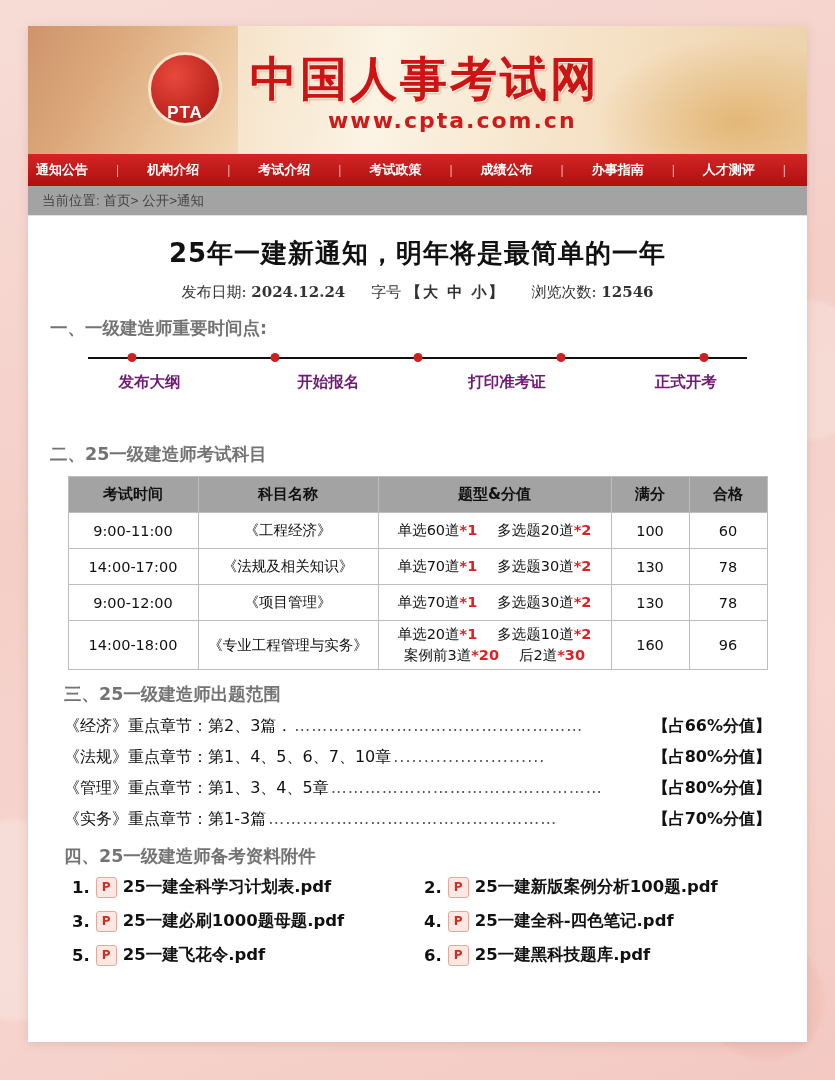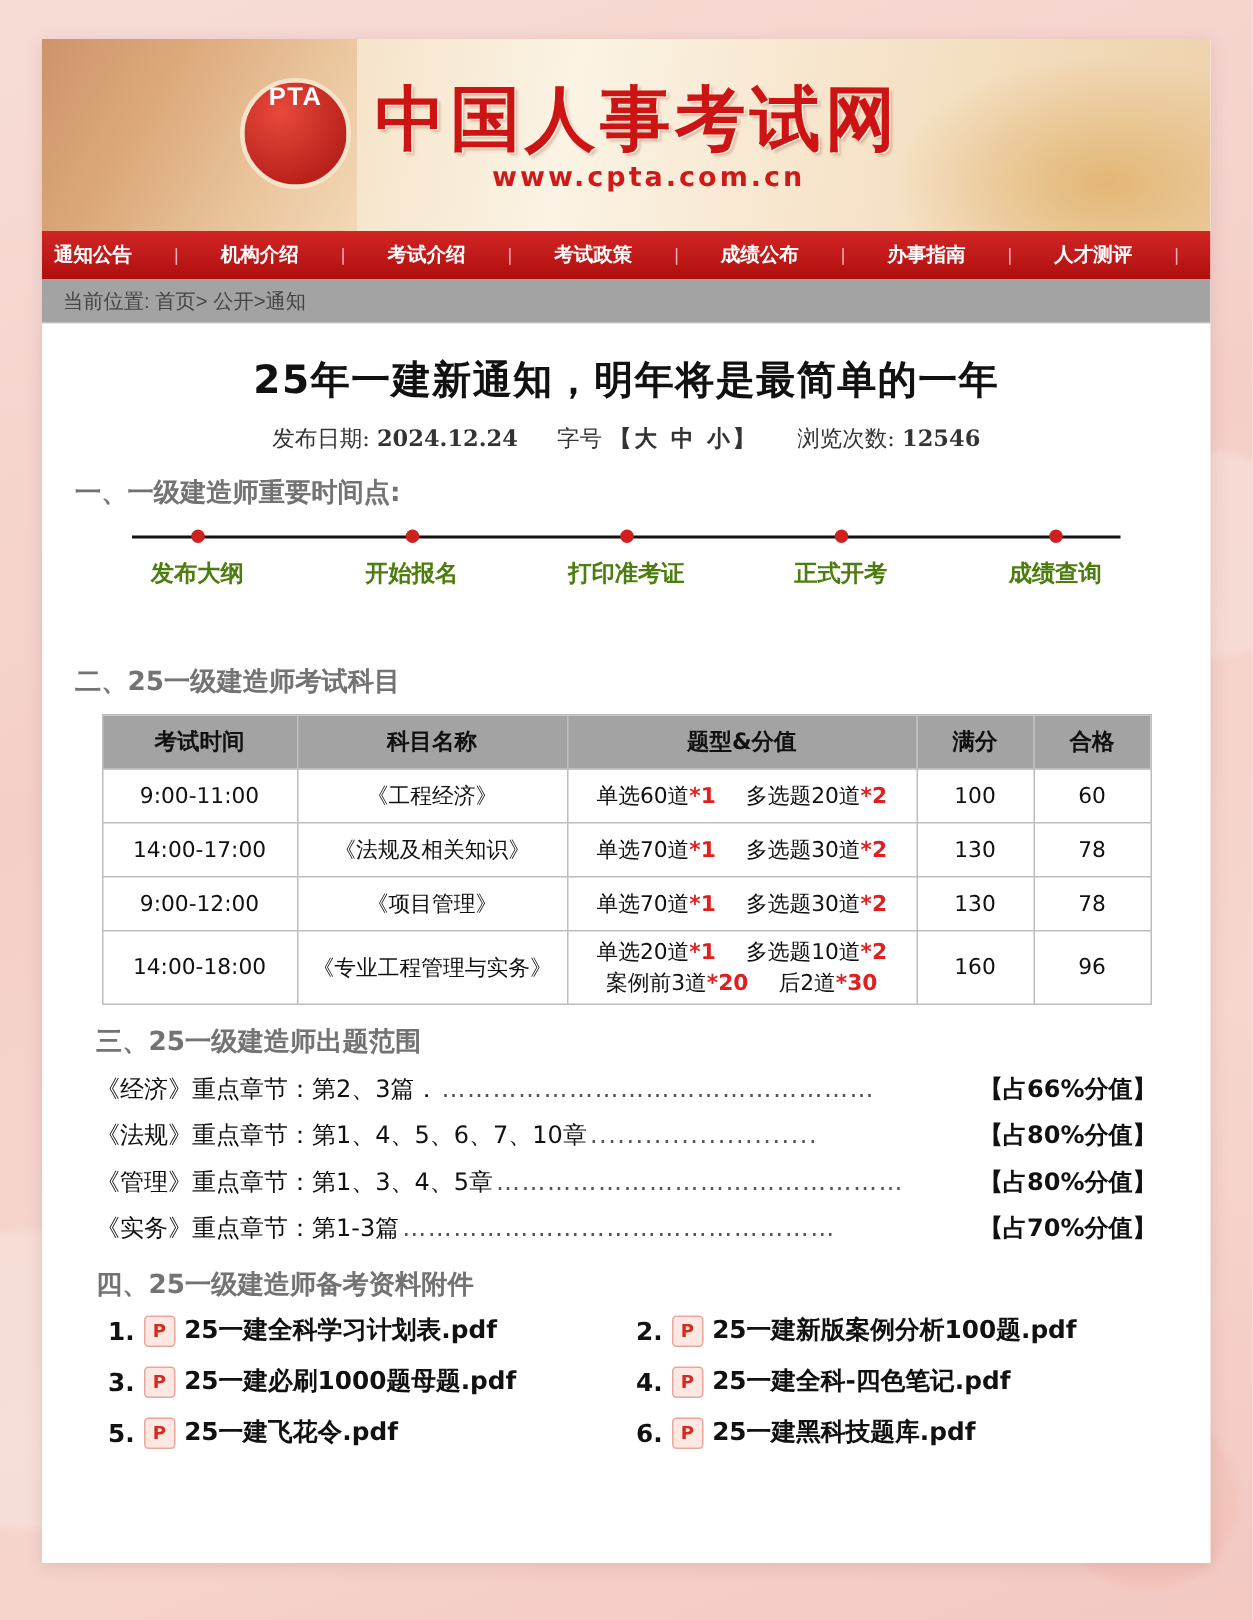--- a/index.html
+++ b/index.html
@@ -39,38 +39,38 @@
     position:absolute; left:0; top:0; width:210px; height:100%;
     background: linear-gradient(120deg,#c98a62 0%, #d9a172 35%, #e8c095 70%, #f1d6b2 100%);
     opacity:.85;
   }
   .banner-right-art {
     position:absolute; right:0; top:0; width:230px; height:100%;
     background: radial-gradient(ellipse at 70% 75%, #e2b36f 0%, rgba(240,214,178,0) 62%);
     opacity:.9;
   }
   .logo-circle {
-    position:absolute; left:132px; top:26px;
+    position:absolute; left:120px; top:26px;
     width:74px; height:74px; border-radius:50%;
     background: radial-gradient(circle at 35% 30%, #e8493c, #b8201a 75%);
     border:3px solid #f3e3c9;
-    display:flex; align-items:flex-start; justify-content:center;
+    display:flex; align-items:flex-end; justify-content:center;
     color:#fff; font-weight:bold; font-size:17px; letter-spacing:1px;
   }
   .banner-title {
     position:absolute; left:222px; top:22px;
     font-family:"DejaVu Sans","Liberation Sans",sans-serif;
     font-size:47px; font-weight:bold; color:#cc1414;
     letter-spacing:3px;
     text-shadow: 1px 1px 0 #fff3df, 2px 2px 2px rgba(120,30,20,.25);
   }
   .banner-url {
     position:absolute; left:300px; top:82px;
     font-family:"DejaVu Sans","Liberation Sans",sans-serif;
-    font-size:18px; font-weight:bold; color:#d01a1a; letter-spacing:2px;
+    font-size:22px; font-weight:bold; color:#d01a1a; letter-spacing:2px;
   }
 
   
   .navbar {
     height: 32px;
     background: linear-gradient(#d22525,#b00f0f);
     display:flex; align-items:center; justify-content:center;
     gap:15px;
   }
   .navbar a {
@@ -117,21 +117,21 @@
   .tl-col { flex:1; text-align:center; }
   .tl-top { font-size:15.5px; color:#111; font-weight:bold; font-family:"DejaVu Sans",sans-serif;}
   .tl-dotrow { position:relative; height:16px; margin-top:4px; }
   .tl-line {
     position:absolute; left:28px; right:28px; top:7px; height:2px; background:#111;
   }
   .tl-dot {
     position:absolute; top:3px; width:9px; height:9px; border-radius:50%;
     background:#cf2020; transform:translateX(-50%);
   }
-  .tl-bottom { font-size:15.5px; color:#4d7c0f; font-weight:bold; margin-top:6px; font-family:"DejaVu Sans",sans-serif;}
+  .tl-bottom { font-size:15.5px; color:#701a75; font-weight:bold; margin-top:6px; font-family:"DejaVu Sans",sans-serif;}
 
   
   table.exam {
     width: 700px; margin: 10px auto 0 auto;
     border-collapse: collapse;
     font-size:14.5px;
     font-family:"DejaVu Sans","Liberation Sans",sans-serif;
   }
   table.exam th {
     background:#a3a3a3; font-weight:bold; color:#111;
@@ -250,23 +250,20 @@
             <div class="tl-bottom">发布大纲</div>
           </div>
         <div class="tl-col">
             <div class="tl-bottom">开始报名</div>
           </div>
         <div class="tl-col">
             <div class="tl-bottom">打印准考证</div>
           </div>
         <div class="tl-col">
             <div class="tl-bottom">正式开考</div>
-          </div>
-        <div class="tl-col">
-            <div class="tl-bottom">成绩查询</div>
           </div>
       </div>
     </div>
 
     <h2 class="sec">二、25一级建造师考试科目</h2>
 
     <table class="exam">
       <thead>
         <tr>
           <th style="width:130px">考试时间</th>

